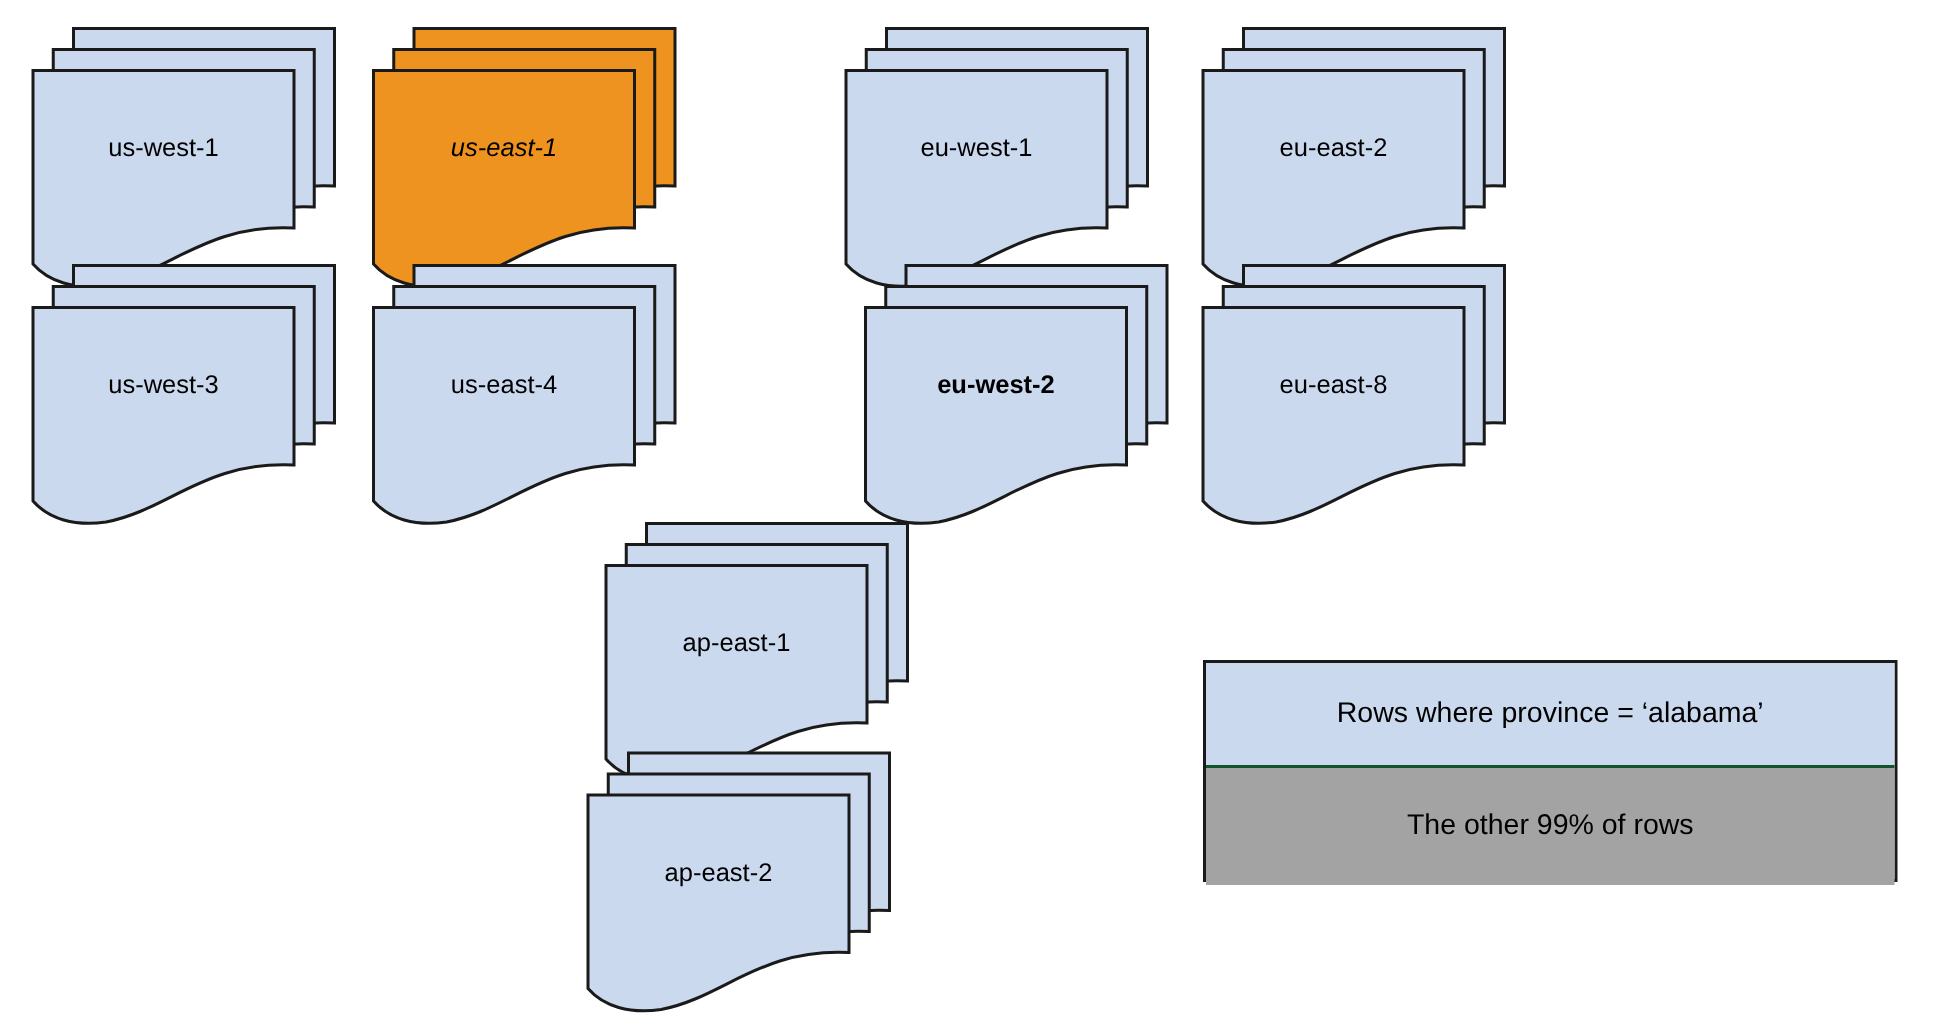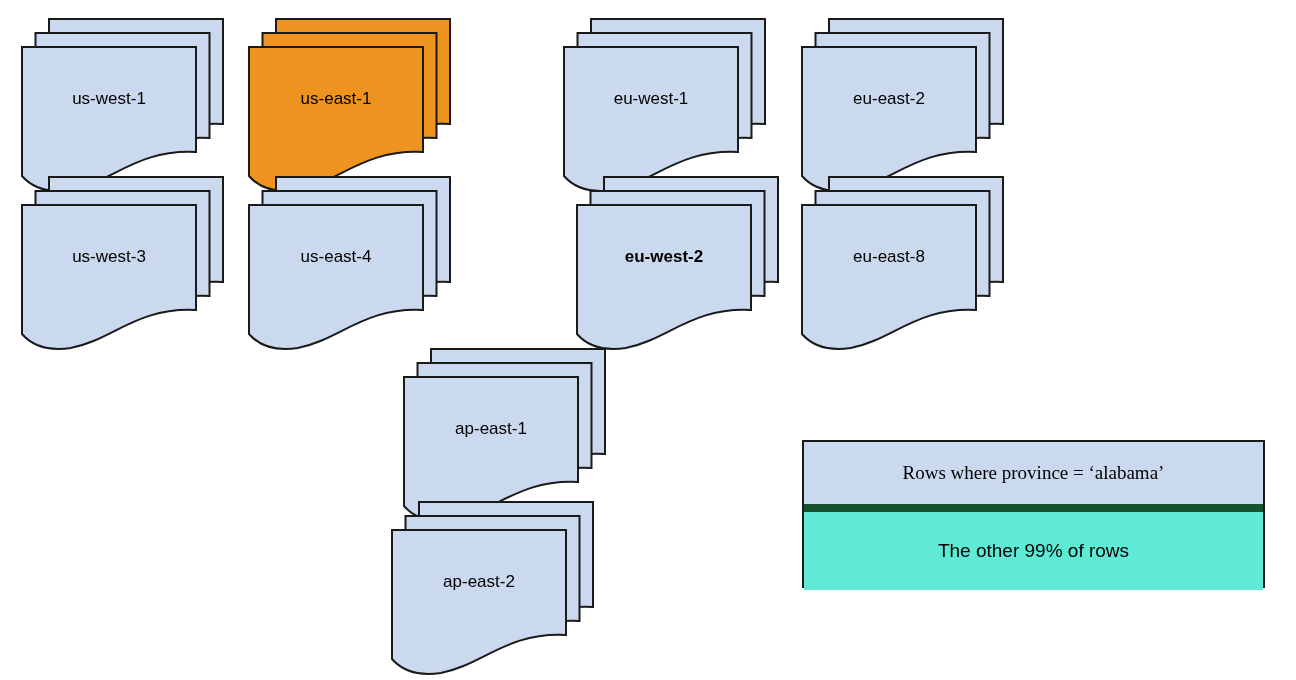--- a/index.html
+++ b/index.html
@@ -50,22 +50,21 @@
   .legend-row {
     display: flex;
     align-items: center;
     justify-content: center;
     box-sizing: border-box;
     font-family: "Liberation Sans", sans-serif;
     font-size: 19px;
     color: #000000;
   }
   .legend-row.top {
-    border-bottom: 8px solid #14532d;
-    font-family: Liberation Serif, serif;
+    border-bottom: 2px solid #14532d;
   }
 </style>
 </head>
 <body>
 
 <div id="canvas">
 
   <div id="stack-layer">
       <div class="stack" style="left: 20px; top: 17px; width: 205px; height: 180px;">
         <svg width="207" height="182" viewBox="0 0 207 182">
@@ -86,21 +85,21 @@
           <g transform="translate(29,2)">
             <path class="doc-path" d="M 0 0 L 174 0 L 174 105 C 114.84 102 90.48 135 48.720000000000006 143 C 27.84 146 10.44 141 0 129 Z" fill="#EE9320"></path>
           </g>
           <g transform="translate(15.5,16)">
             <path class="doc-path" d="M 0 0 L 174 0 L 174 105 C 114.84 102 90.48 135 48.720000000000006 143 C 27.84 146 10.44 141 0 129 Z" fill="#EE9320"></path>
           </g>
           <g transform="translate(2,30)">
             <path class="doc-path" d="M 0 0 L 174 0 L 174 105 C 114.84 102 90.48 135 48.720000000000006 143 C 27.84 146 10.44 141 0 129 Z" fill="#EE9320"></path>
           </g>
         </svg>
-        <div class="stack-label" style="left: 2px; top: 72px;">us-east-1</div>
+        <div class="stack-label" style="left: 2px; top: 72px; font-style: italic;">us-east-1</div>
       </div>
       <div class="stack" style="left: 562px; top: 17px; width: 205px; height: 180px;">
         <svg width="207" height="182" viewBox="0 0 207 182">
           <g transform="translate(29,2)">
             <path class="doc-path" d="M 0 0 L 174 0 L 174 105 C 114.84 102 90.48 135 48.720000000000006 143 C 27.84 146 10.44 141 0 129 Z" fill="#CBD9EF"></path>
           </g>
           <g transform="translate(15.5,16)">
             <path class="doc-path" d="M 0 0 L 174 0 L 174 105 C 114.84 102 90.48 135 48.720000000000006 143 C 27.84 146 10.44 141 0 129 Z" fill="#CBD9EF"></path>
           </g>
           <g transform="translate(2,30)">
@@ -206,18 +205,18 @@
           </g>
         </svg>
         <div class="stack-label" style="left: 2px; top: 72px;">ap-east-2</div>
       </div>
     </div>
 
   <div class="legend" id="legend" style="left: 802px; top: 440px; width: 463px; height: 148px;">
       <div class="legend-row top" style="background: rgb(203, 217, 239); height: 70px;">
         <span>Rows where province = ‘alabama’</span>
       </div>
-      <div class="legend-row" style="background: #5eead4; height: 78px;">
+      <div class="legend-row" style="background: #a3a3a3; height: 78px;">
         <span>The other 99% of rows</span>
       </div>
     </div>
 
 </div>
 
 </body></html>

